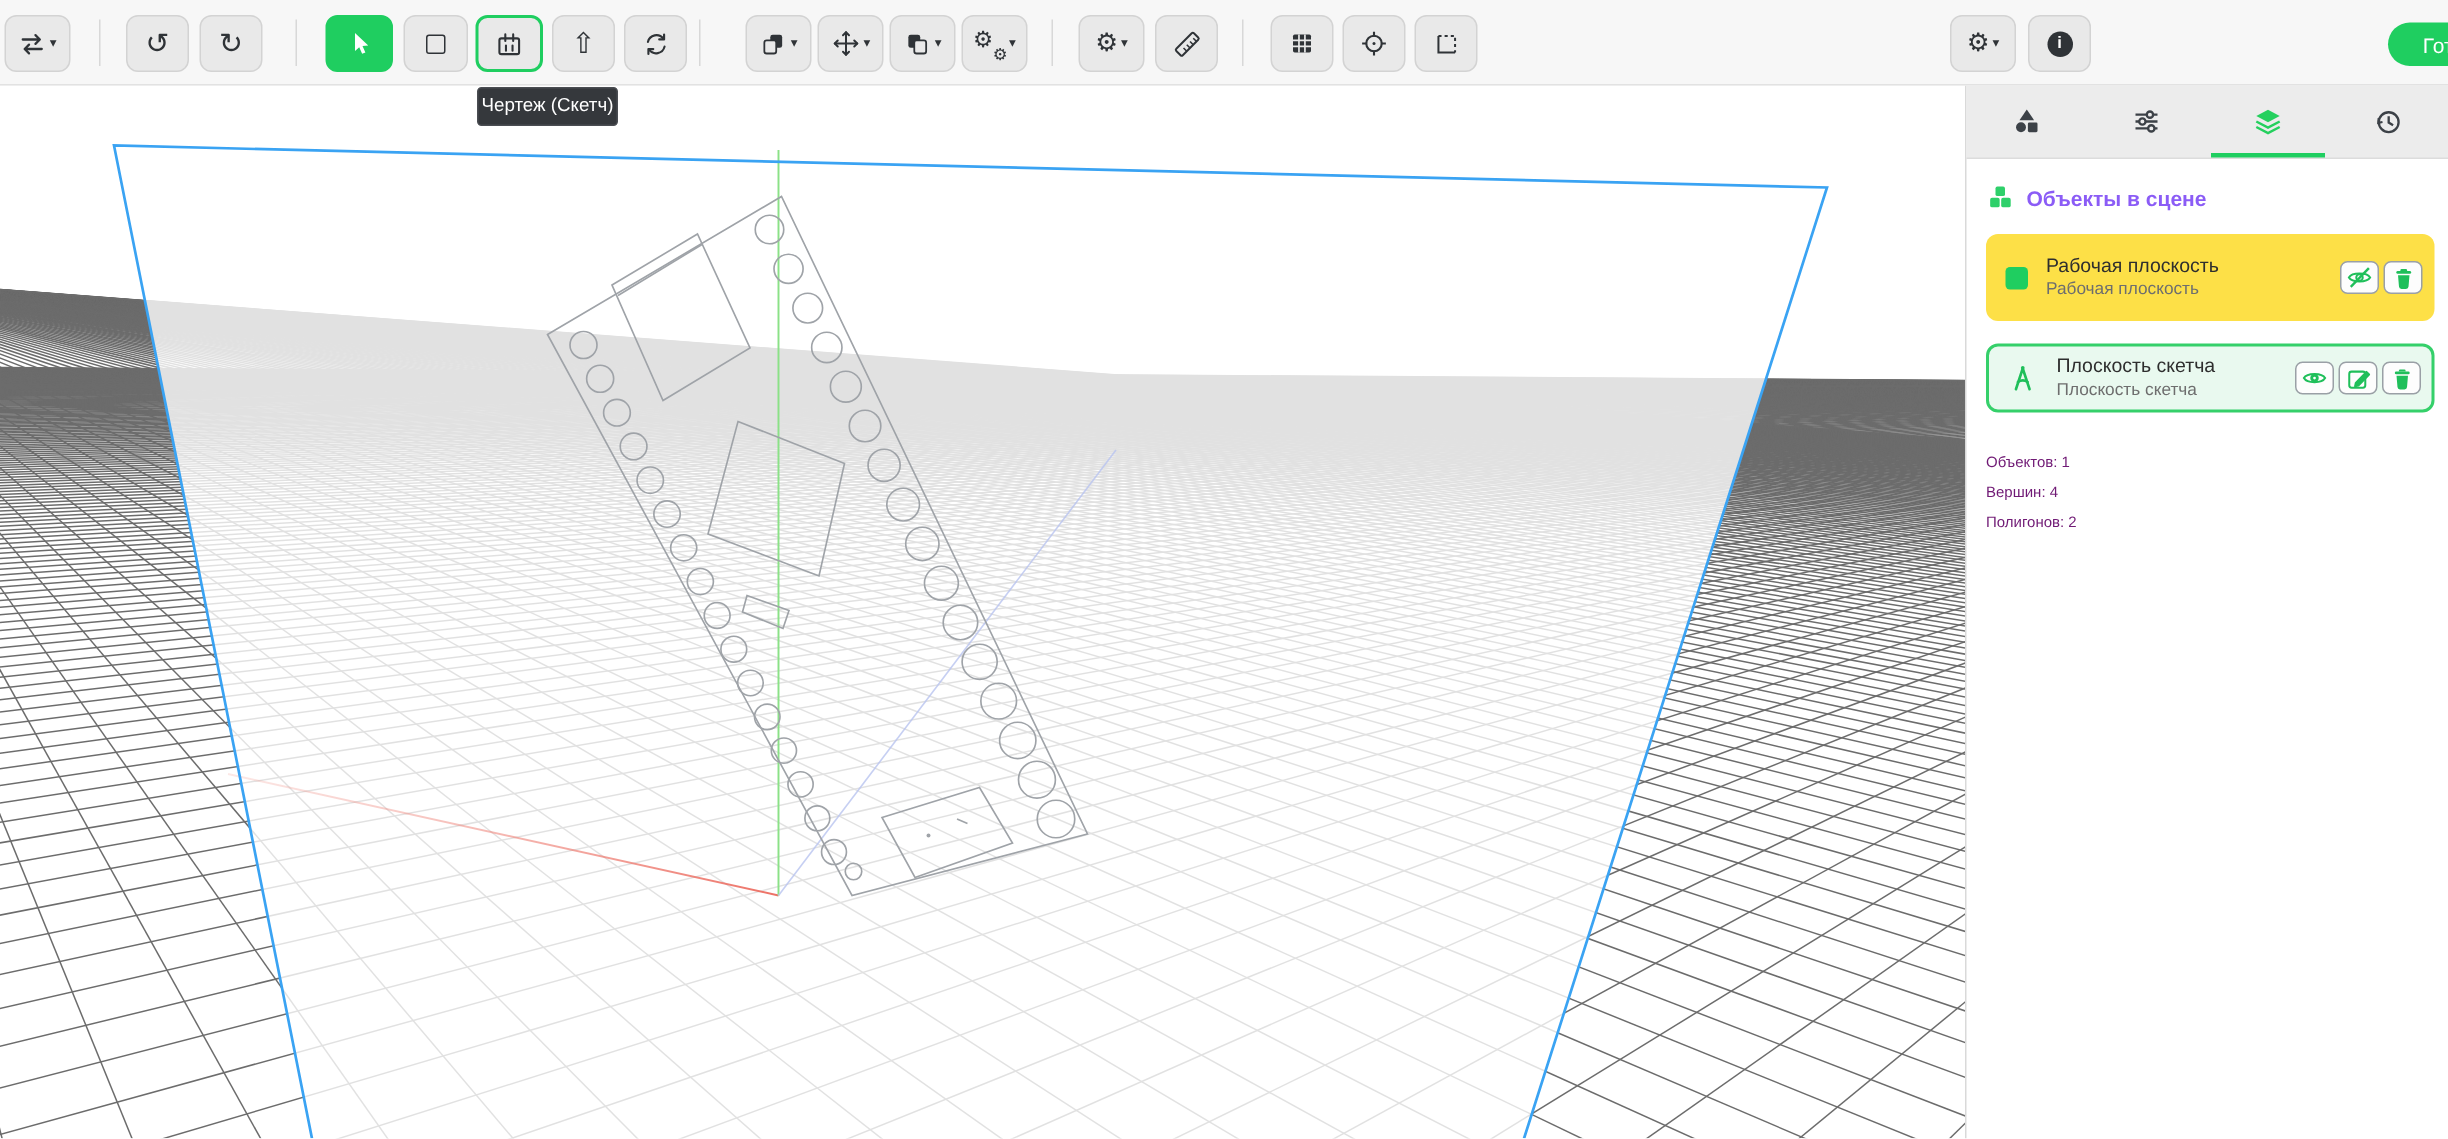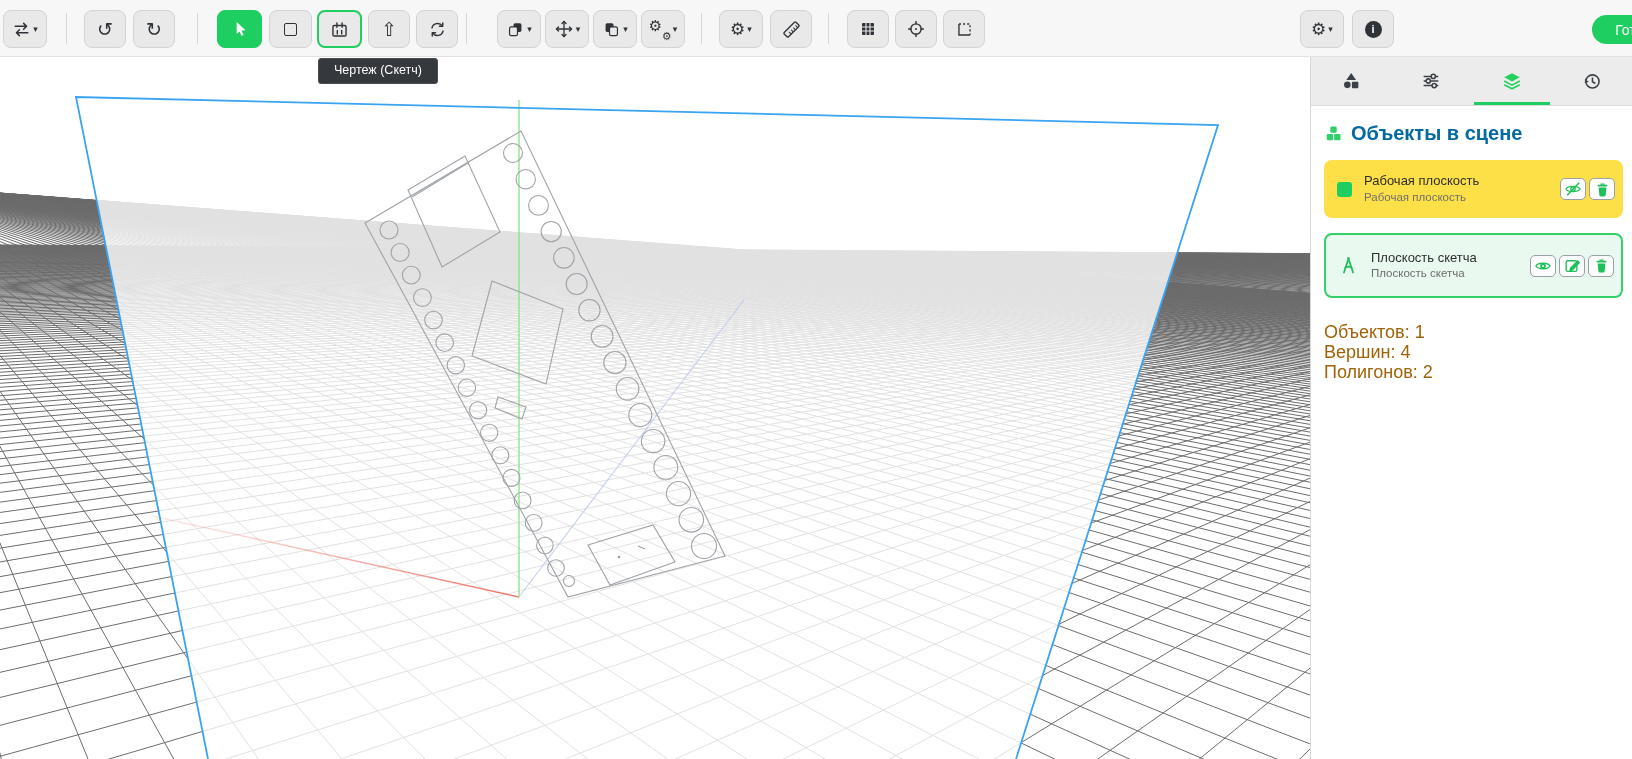--- a/index.html
+++ b/index.html
@@ -45,52 +45,52 @@
   }
   .done-btn{
     position:absolute;left:1592px;top:15px;width:82px;height:29px;border:none;
     background:var(--accent);color:#fff;font-size:14px;border-radius:15px;cursor:pointer;
     font-family:"Liberation Sans",sans-serif;
   }
   
   .tooltip{
     position:absolute;left:318px;top:58px;z-index:50;
     background:#35383c;color:#fff;font-size:12.5px;line-height:1;
-    padding:5px 15px 6px;border-radius:3px;border:1px solid #4a4d52;white-space:nowrap;
+    padding:5px 2px 6px;border-radius:3px;border:1px solid #4a4d52;white-space:nowrap;
   }
   
   .viewport{position:absolute;left:0;top:57px;width:1310px;height:702px;background:#fff;overflow:hidden;}
   .viewport svg{display:block;}
   
   .sidebar{
     position:absolute;left:1310px;top:57px;width:322px;height:702px;
     background:#fff;border-left:1px solid #d9d9d9;
   }
   .tabs{display:flex;height:49px;background:#ececec;border-bottom:1px solid #dcdcdc;}
   .tab{flex:1;position:relative;display:flex;align-items:center;justify-content:center;cursor:pointer;}
   .tab.active::after{content:'';position:absolute;left:2px;right:2px;bottom:0;height:3.5px;background:var(--accent);}
   .panel-header{
     display:flex;align-items:center;gap:8px;margin:16px 0 0 13px;
-    color:#0369a1;font-weight:bold;font-size:20px;
+    color:#8b5cf6;font-weight:bold;font-size:14px;
   }
   .obj-card{
     margin:15px 9px 0 13px;height:58px;border-radius:8px;background:#fde047;
     display:flex;align-items:center;padding:0 8px 0 13px;cursor:pointer;
   }
-  .obj-card.selected{background:#e9f9ef;border:2px solid #35d06a;height:65px;padding:0 7px 0 12px;}
+  .obj-card.selected{background:#e9f9ef;border:2px solid #35d06a;height:46px;padding:0 7px 0 12px;}
   .obj-icon-square{width:15px;height:15px;border-radius:3px;background:var(--accent);flex:none;}
   .obj-text{flex:1;margin-left:12px;min-width:0;}
   .obj-title{font-size:13px;color:#2e2e2e;line-height:1.3;}
   .obj-sub{font-size:11.5px;color:#6e6e6e;line-height:1.3;}
   .card-actions{display:flex;gap:3px;}
   .iconbtn{
     width:26px;height:22px;background:#fdfdfd;border:1px solid #9aa0a6;border-radius:5px;
     display:flex;align-items:center;justify-content:center;padding:0;cursor:pointer;
   }
-  .stats{margin:24px 0 0 13px;font-size:18px;color:#a16207;}
+  .stats{margin:24px 0 0 13px;font-size:10px;color:#701a75;}
   .stat{line-height:20px;}
   svg.ic{display:block;}
 </style>
 </head>
 <body>
 
 <div class="toolbar">
 
   <button class="tbtn dd" style="left:3px">
     <span>

